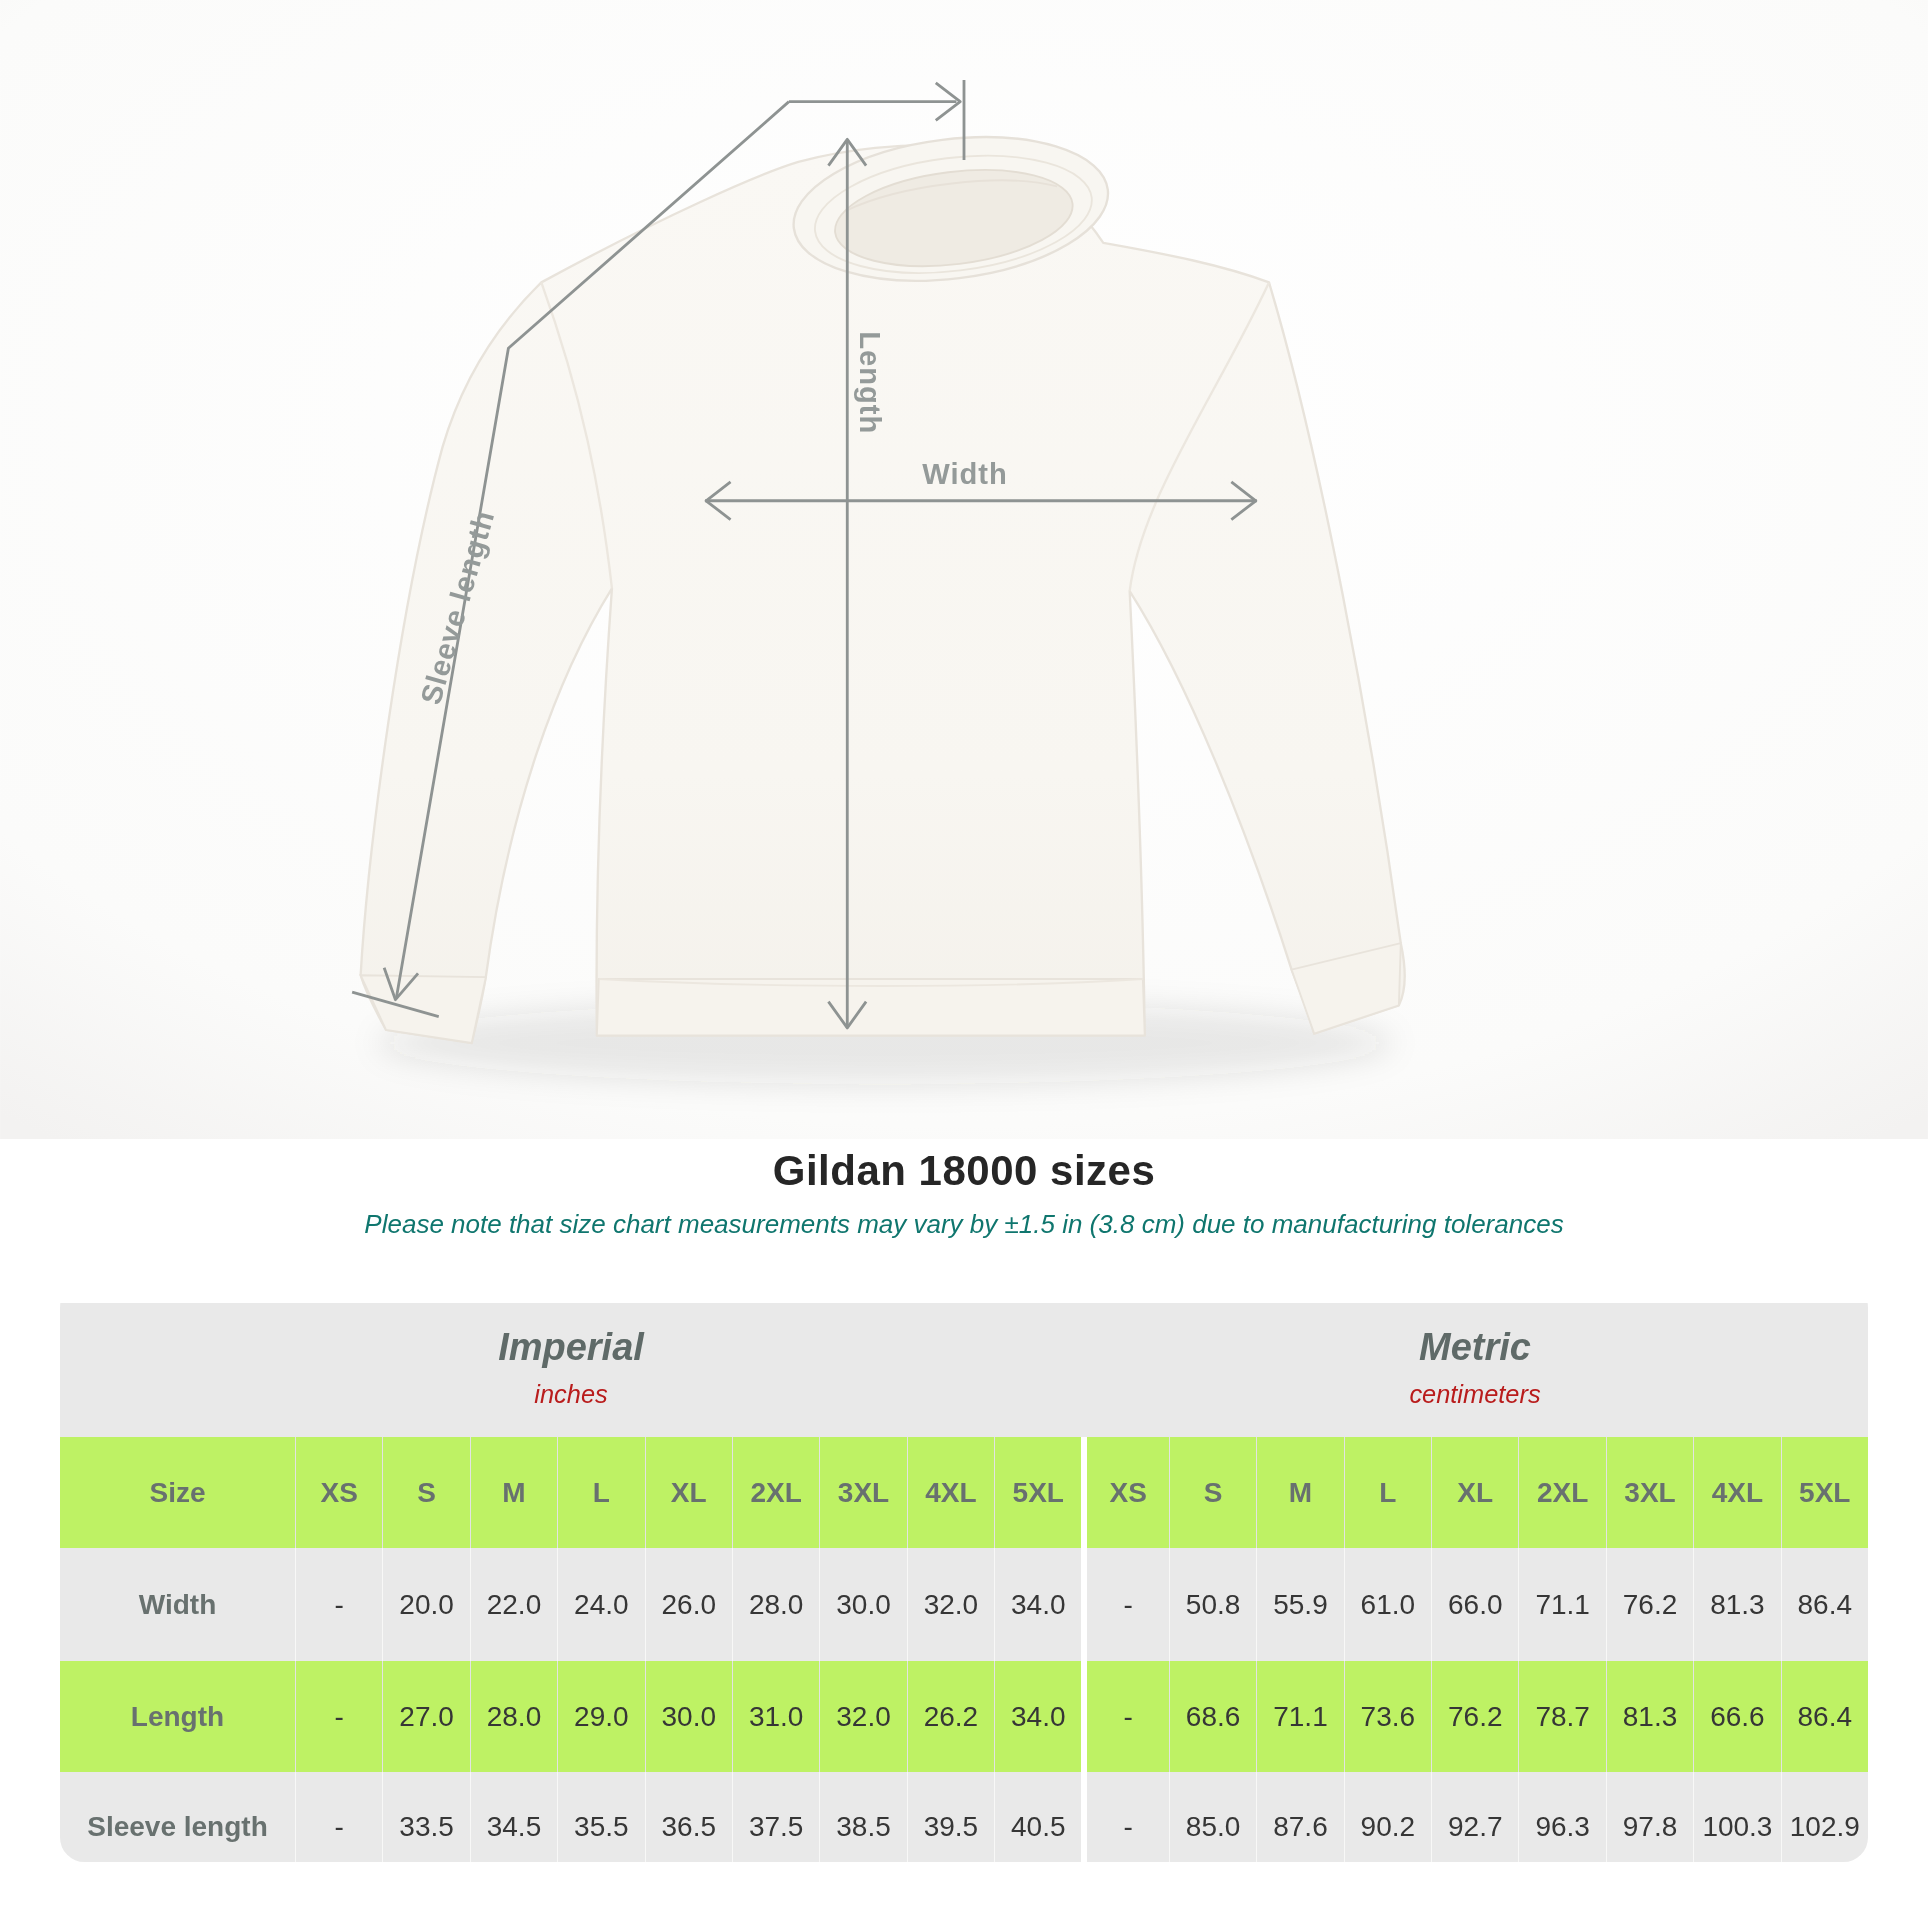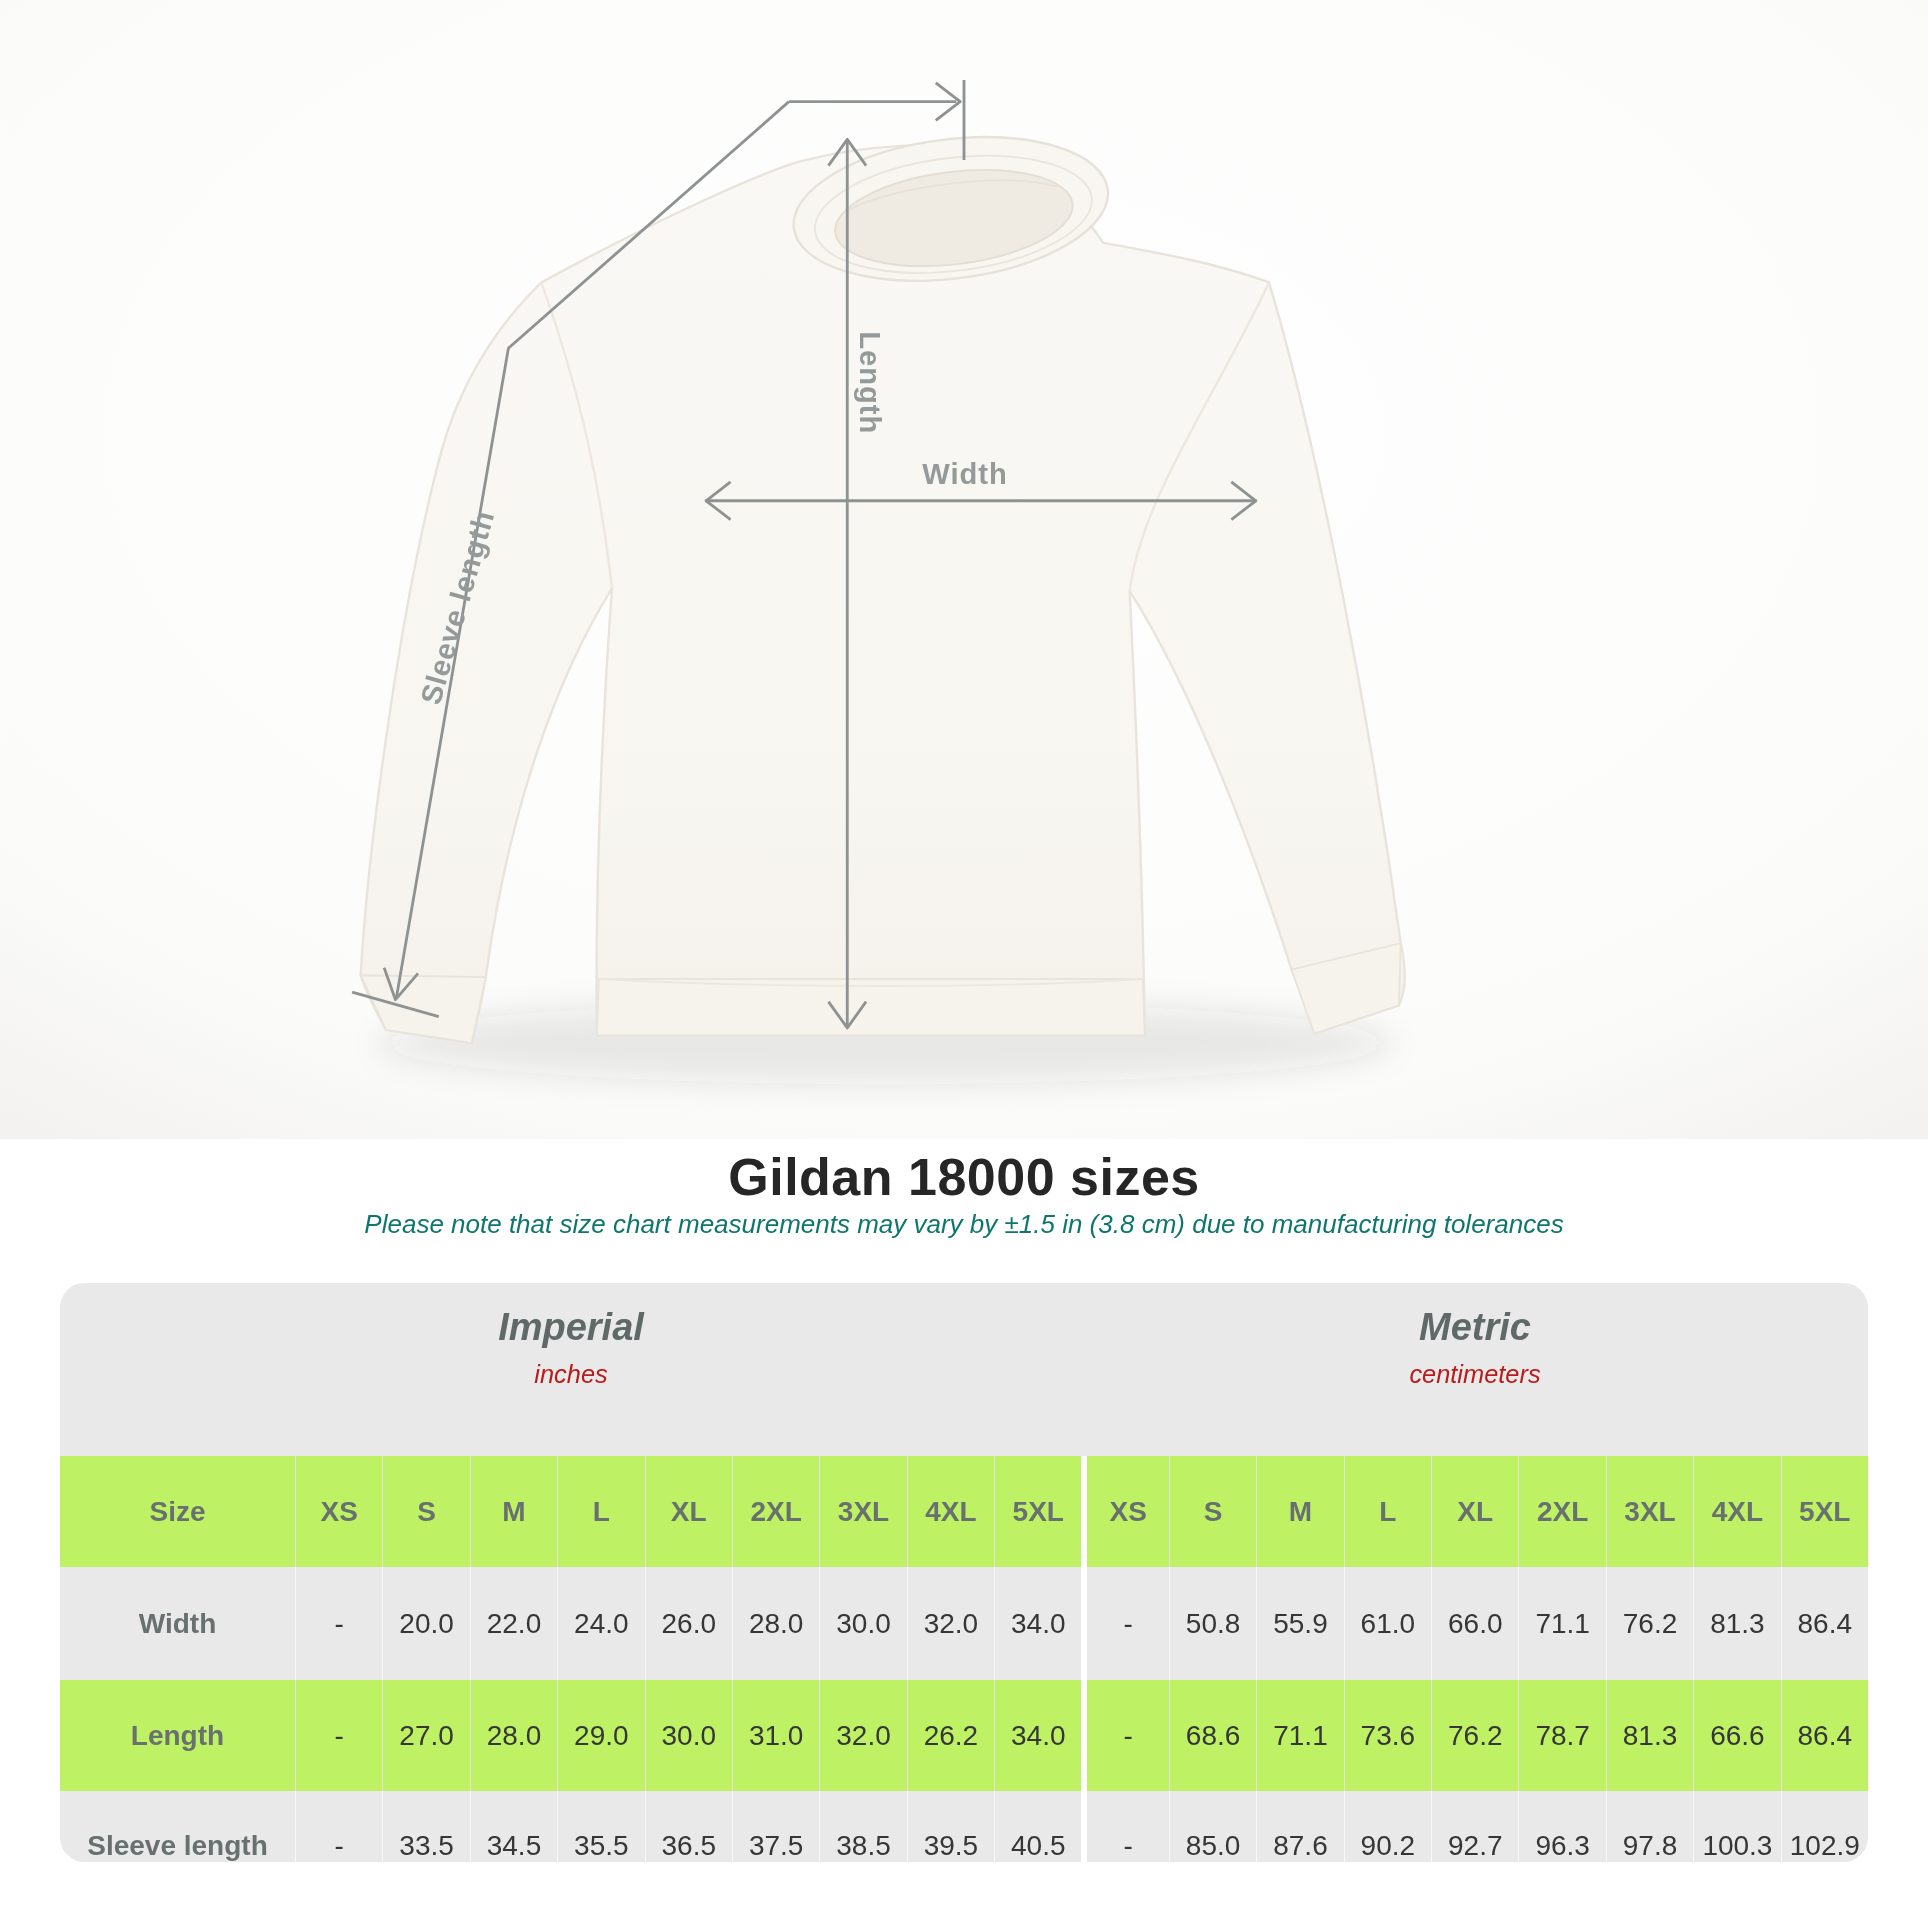--- a/index.html
+++ b/index.html
@@ -9,32 +9,32 @@
   }
   
   #diagram{position:absolute;left:0;top:0;}
   .measure-label{
     font-family:"Liberation Sans", sans-serif;
     font-weight:bold;font-size:31px;fill:#949a99;letter-spacing:1px;
   }
   
   #title{
     position:absolute;left:0;right:0;top:1147px;text-align:center;
-    font-size:52px;font-weight:bold;color:#262626;letter-spacing:0.5px;
+    font-size:42px;font-weight:bold;color:#262626;letter-spacing:0.5px;
   }
   #subtitle{
     position:absolute;left:0;right:0;top:1209px;text-align:center;
     font-size:26px;font-style:italic;color:#0f766e;
   }
   
   #size-table{
     position:absolute;left:60px;top:1283px;width:1808px;height:579px;
     border-radius:24.5px;overflow:hidden;background:#ffffff;
   }
-  #unit-band{display:flex;height:173px;background:#e9e9e9;}
+  #unit-band{display:flex;height:134px;background:#e9e9e9;margin-top:20px;}
   .band-half{display:flex;flex-direction:column;align-items:center;padding-top:22.6px;}
   .band-half.left{width:1022px;}
   .band-half.right{flex:1;}
   .unit-name{font-size:38px;font-weight:bold;font-style:italic;color:#5f6a68;}
   .unit-sub{font-size:25.4px;font-style:italic;color:#b91c1c;margin-top:11.3px;}
   .trow{display:grid;grid-template-columns:235px repeat(18,1fr);}
   .row-white{--sep:#e3e3e3;background:#bef264;}
   .row-gray{--sep:#f8f8f7;background:#e9e9e9;}
   .r-size{height:111px;}
   .r-width{height:113px;}

